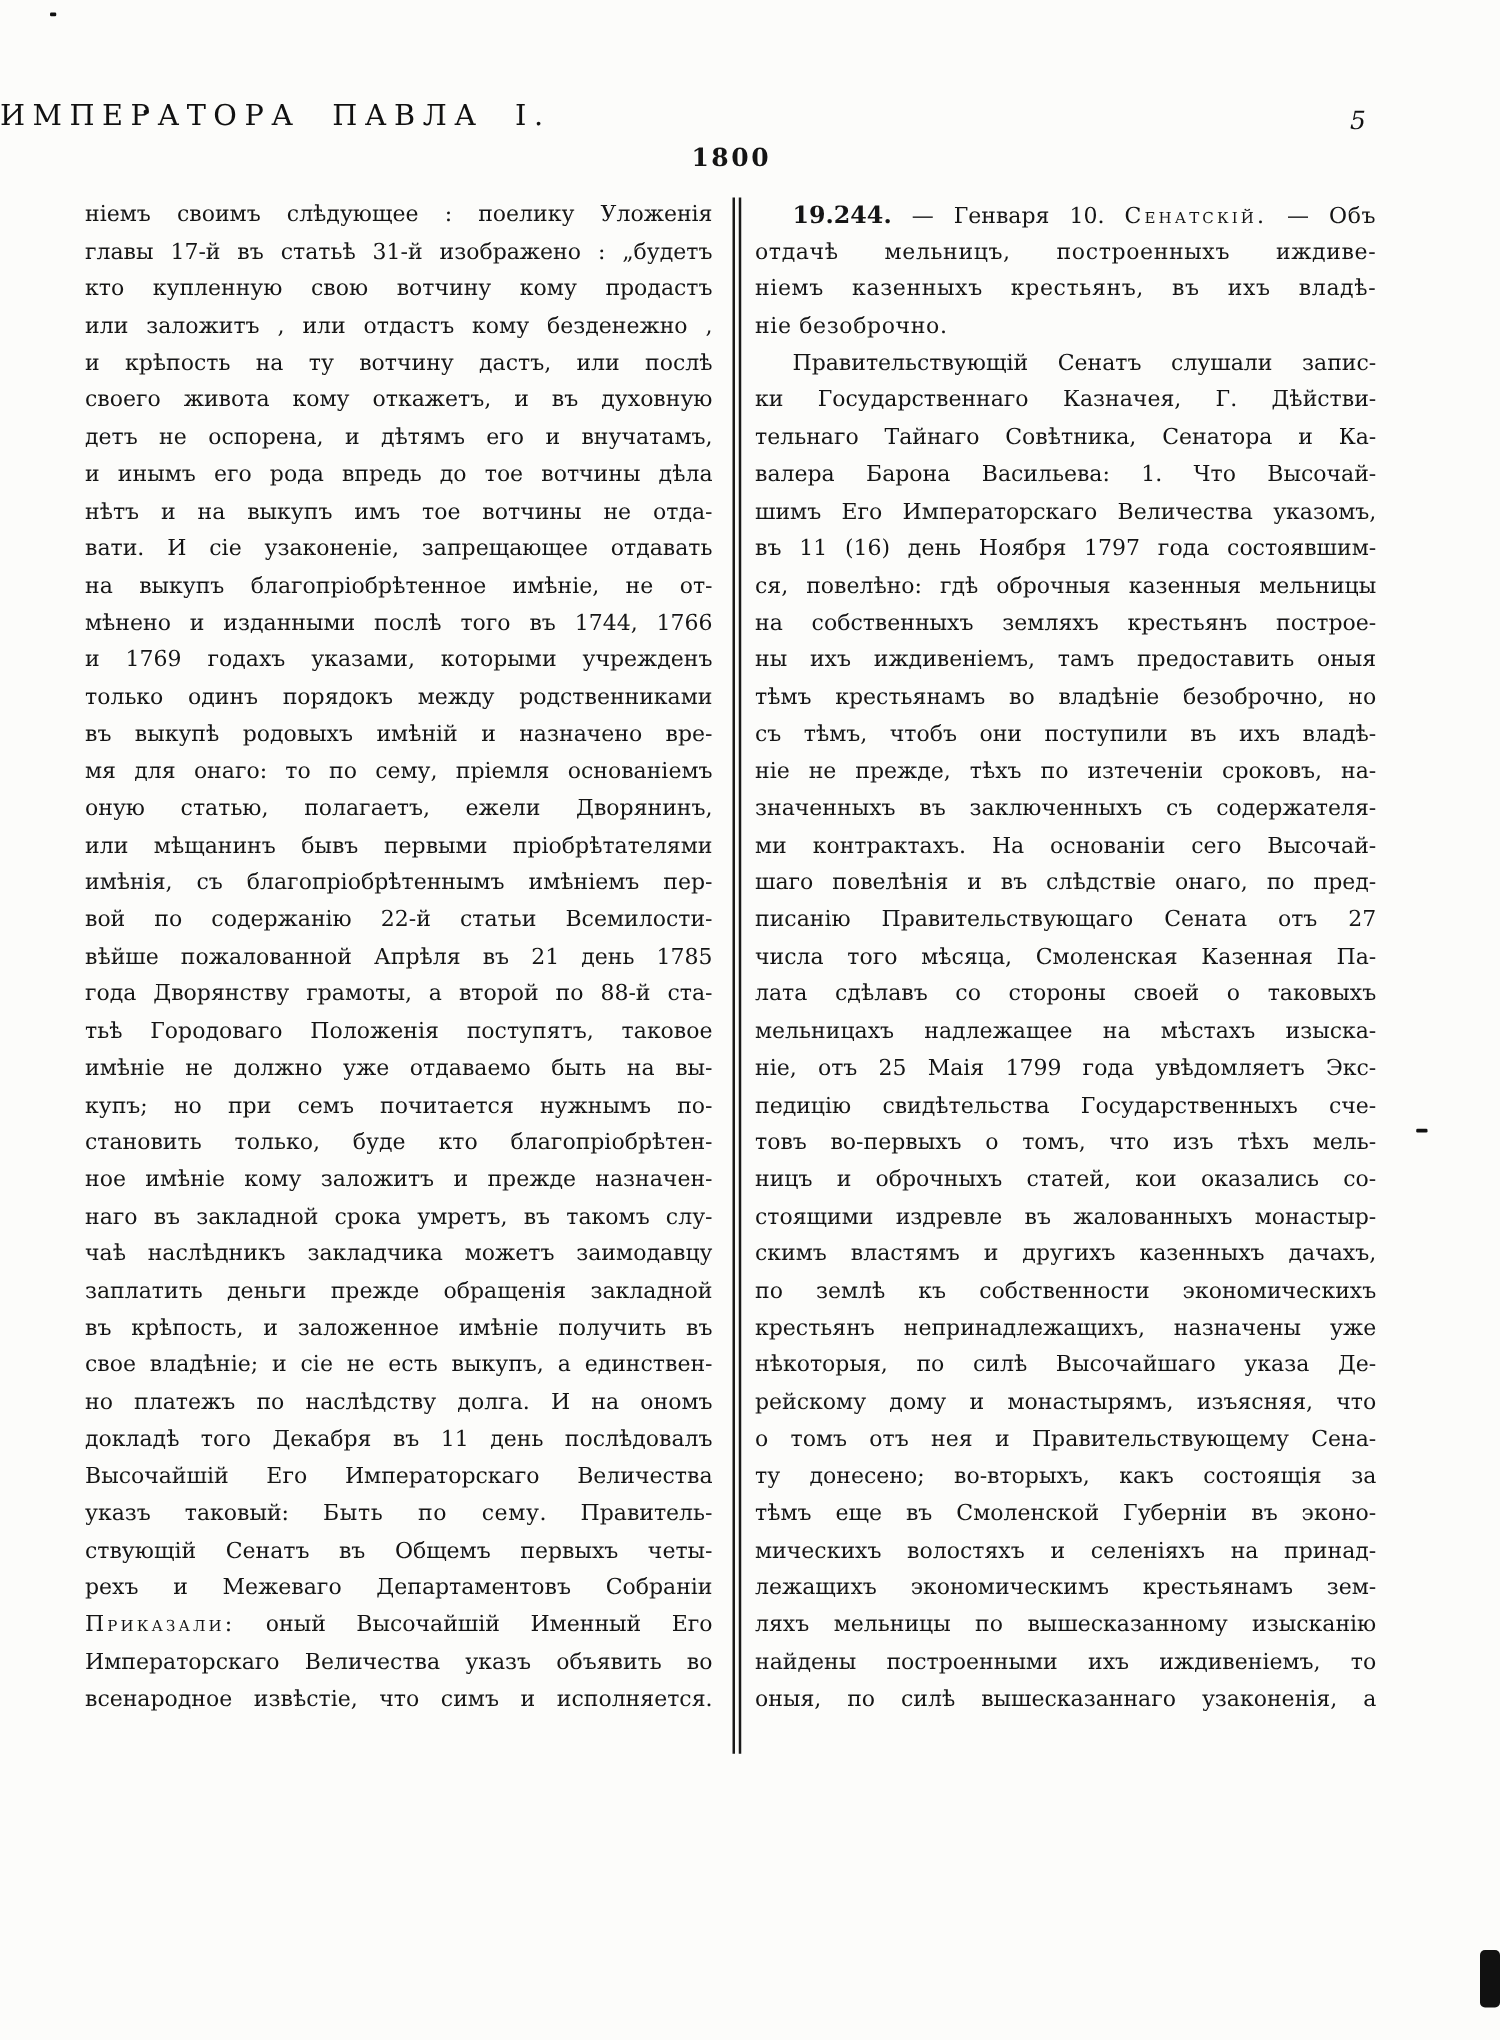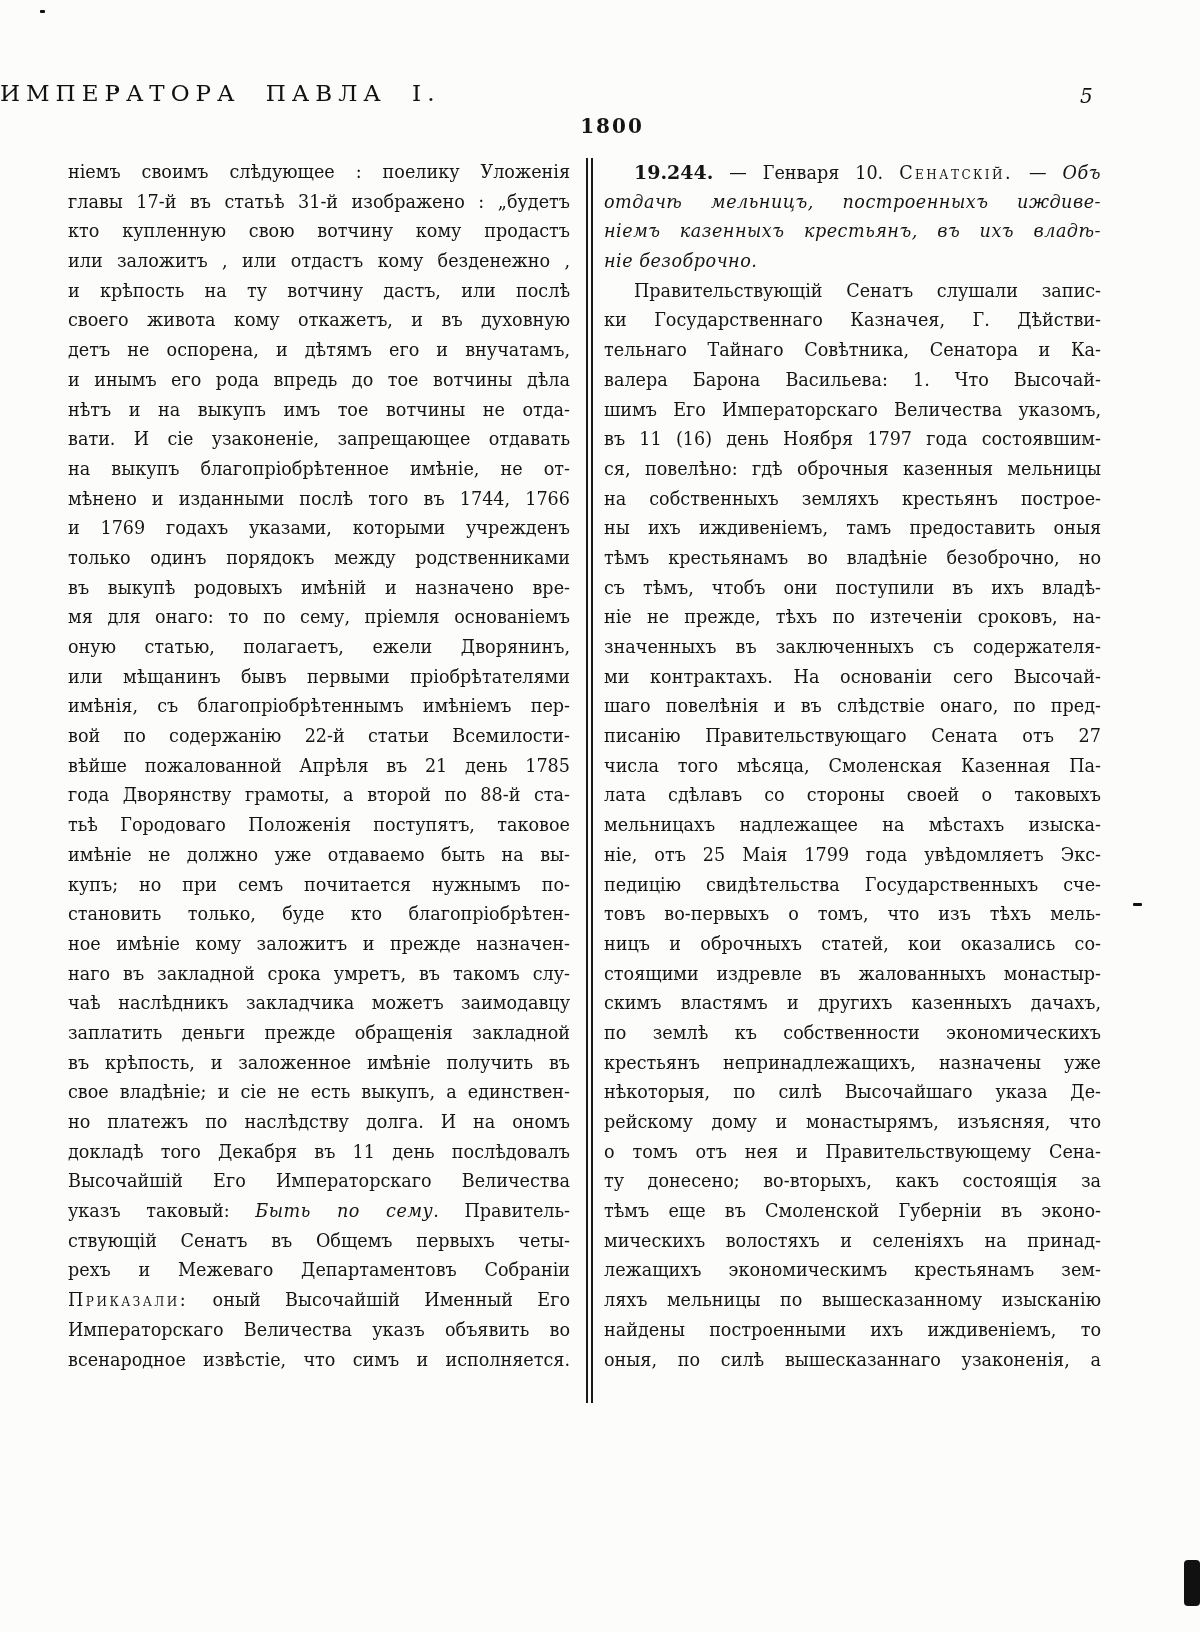--- a/index.html
+++ b/index.html
@@ -18,21 +18,21 @@
   .page-title {
     font-size:23px; letter-spacing:6px; word-spacing:12px;
     color:#111;
   }
   .page-number {
     position:absolute; top:84px; left:1080px;
     font-size:20px; font-style:italic; color:#111;
   }
   .page-year {
     position:absolute; top:114px; left:0; width:1170px;
-    text-align:center; font-size:20px; font-weight:bold; letter-spacing:2px;padding-left:27px;
+    text-align:center; font-size:20px; font-weight:bold; letter-spacing:2px;
   }
   .column {
     position:absolute; top:158px;
   }
   #left-col  { left:68px;  width:502px; }
   #right-col { left:604px; width:497px; }
   .divider {
     position:absolute; top:158px; left:586px;
     height:1245px; width:3px;
     border-left:2px solid #1a1a1a;
@@ -42,21 +42,21 @@
     height:29.7px; line-height:29.7px;
     font-size:17.6px;
     text-align:justify;
     -moz-text-align-last:justify;
     text-align-last:justify;
     overflow:hidden;
     white-space:normal;
   }
   .line.short { text-align-last:left; -moz-text-align-last:left; }
   .line.ind { text-indent:30px; }
-  .line.it, span.it { font-style:italic; letter-spacing:0.5px; }
+  .line.it, span.it { letter-spacing:0.5px; }
   span.b  { font-weight:bold; font-size:19px;margin-top:37px; }
   span.sc { font-variant:small-caps; letter-spacing:2.5px;margin-top:28px; }
   .speck { position:absolute; background:#111; border-radius:1px; }
   #speck-1 { top:10px;  left:40px;  width:5px; height:3px; }
   #speck-2 { top:88px;  left:115px; width:4px; height:3px; }
   #speck-3 { top:903px; left:1133px; width:9px; height:3px; }
   #speck-4 { top:1560px; left:1184px; width:16px; height:46px; border-radius:4px; }
 </style>
 </head>
 <body>

